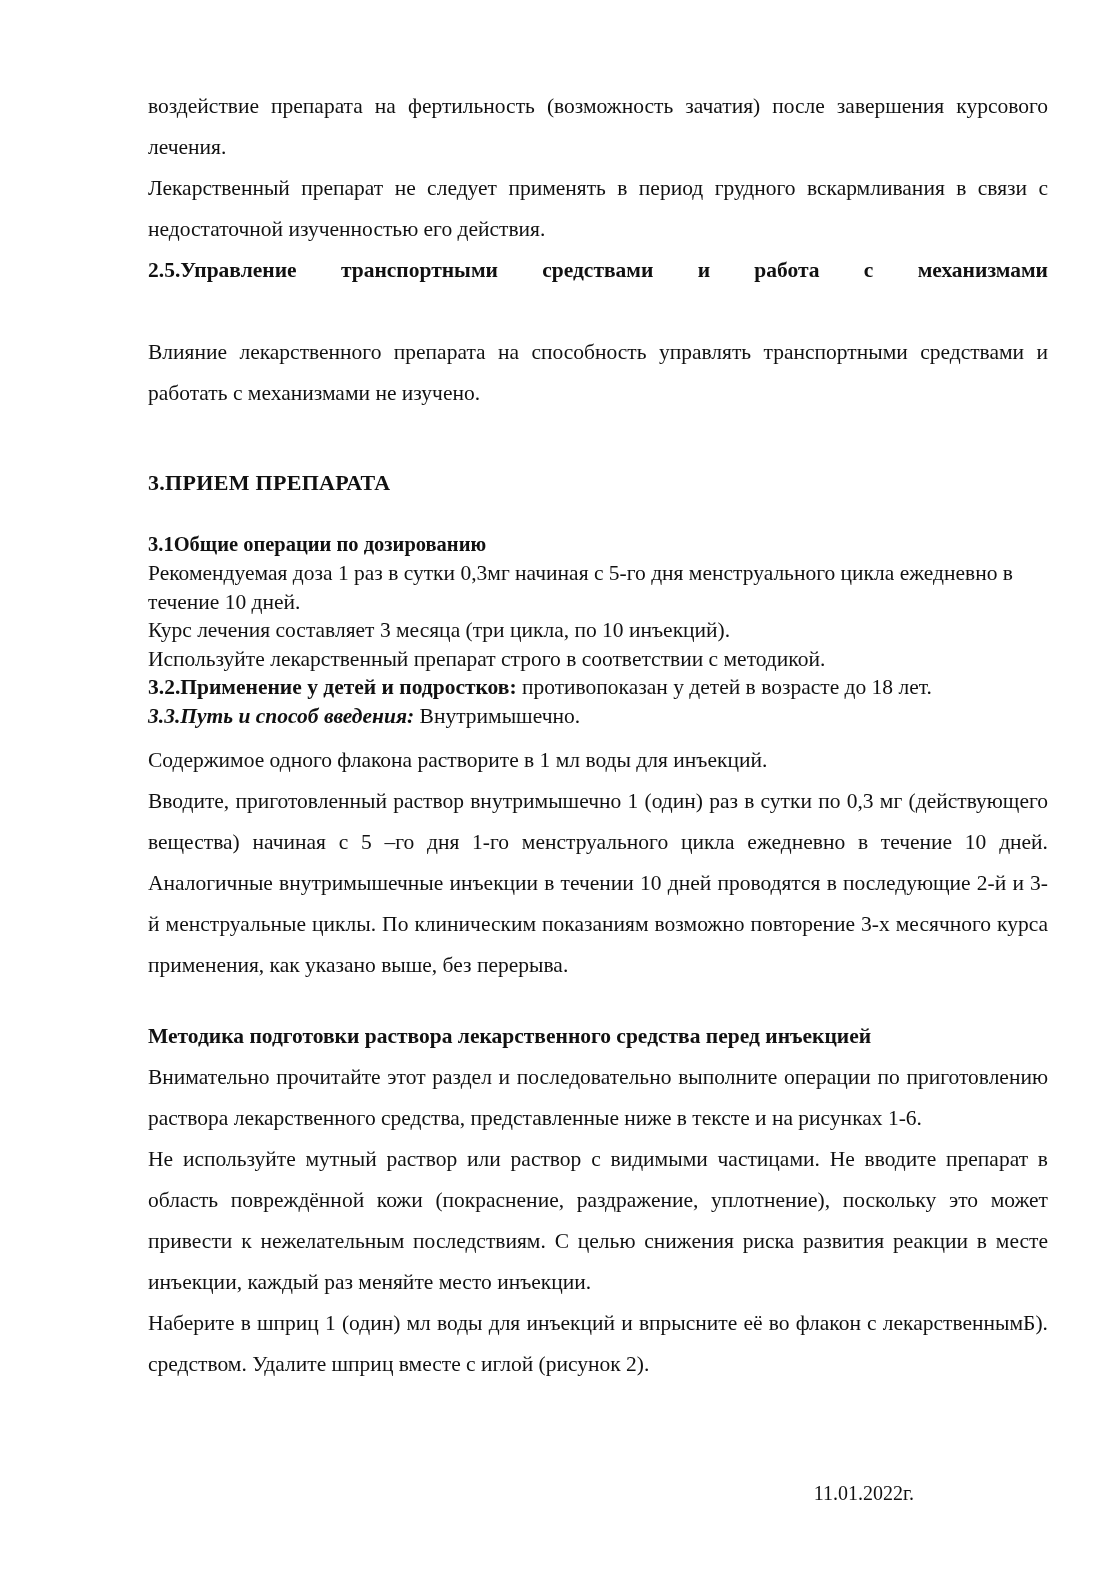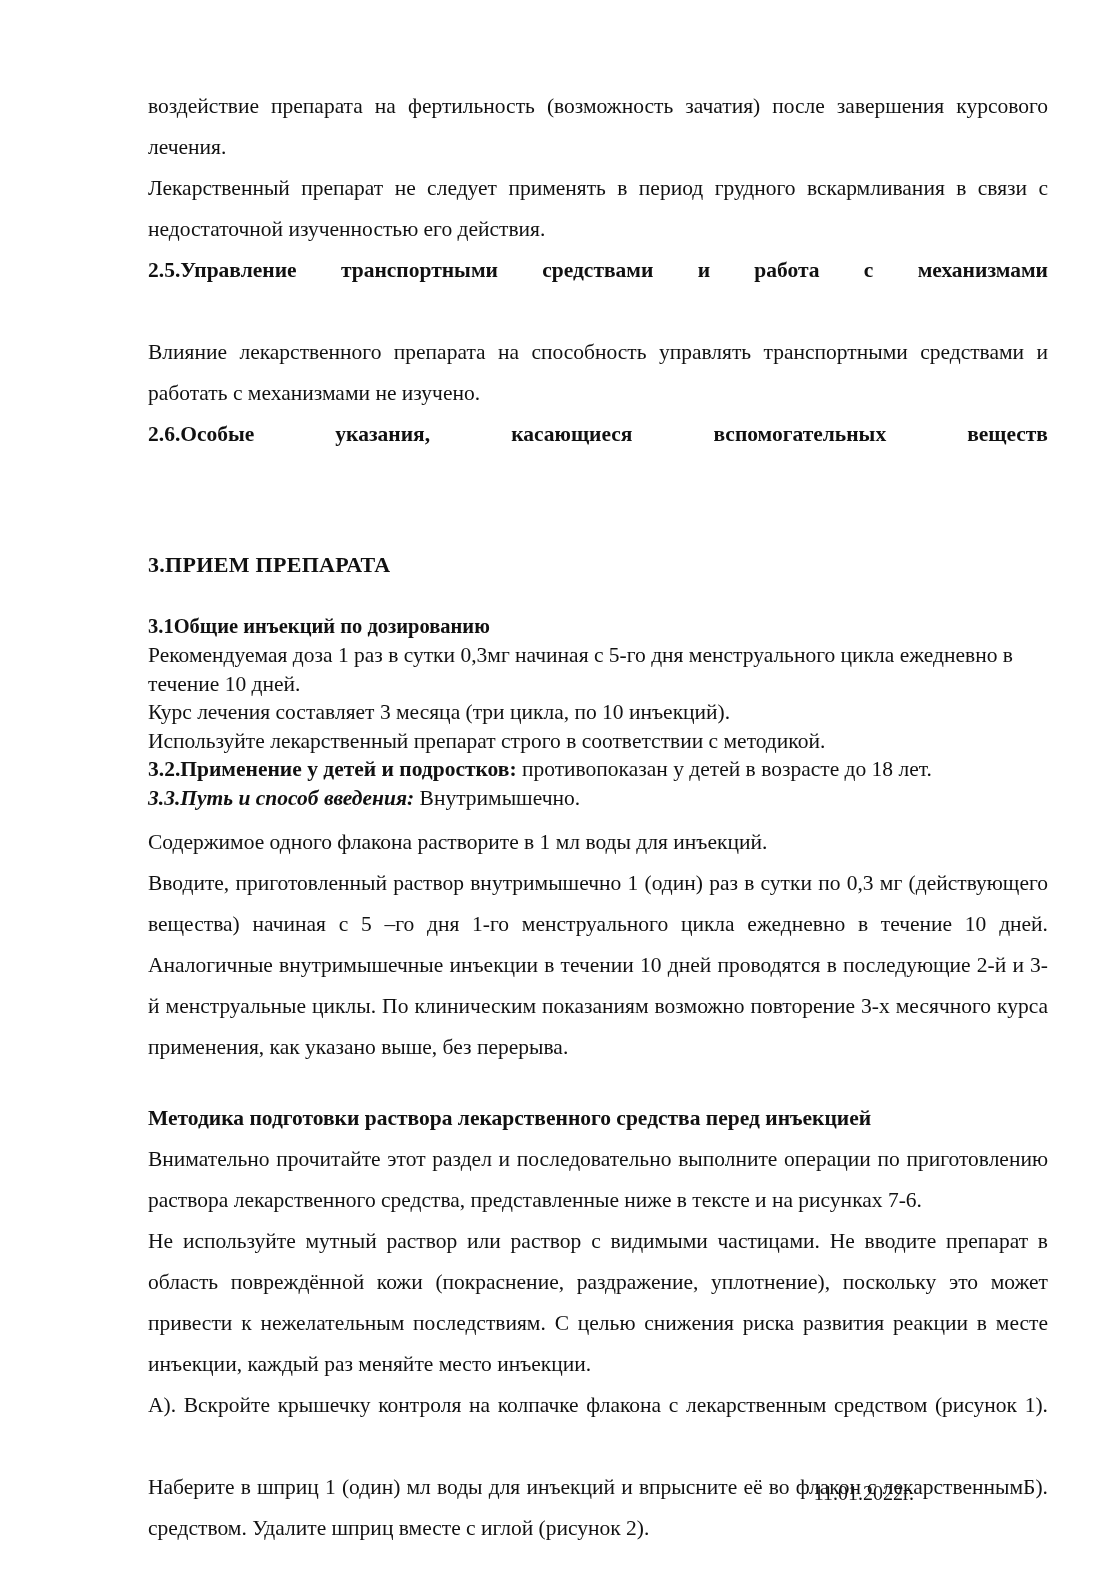--- a/index.html
+++ b/index.html
@@ -110,30 +110,29 @@
   <div class="content">
 
     <p class="body-wide">воздействие препарата на фертильность (возможность зачатия) после завершения курсового лечения.</p>
 
     <p class="body-wide">Лекарственный препарат не следует применять в период грудного вскармливания в связи с недостаточной изученностью его действия.</p>
 
     <p class="sec-head">2.5.Управление транспортными средствами и работа с механизмами</p>
 
     <p class="body-wide">Влияние лекарственного препарата на способность управлять транспортными средствами и работать с механизмами не изучено.</p>
 
-    <p class="sec-head">2.6.Особые указания, касающиеся вспомогательных веществ</p>
 
 
     <div class="spacer-lg"></div>
 
     <p class="major-head">3.ПРИЕМ ПРЕПАРАТА</p>
 
     <div class="spacer-md"></div>
 
-    <p class="sub-head-tight">3.1Общие инъекций по дозированию</p>
+    <p class="sub-head-tight">3.1Общие операции по дозированию</p>
 
     <p class="body-tight">Рекомендуемая доза 1 раз в сутки 0,3мг начиная с 5-го дня менструального цикла ежедневно в течение 10 дней.</p>
 
     <p class="body-tight">Курс лечения составляет 3 месяца (три цикла, по 10 инъекций).</p>
 
     <p class="body-tight">Используйте лекарственный препарат строго в соответствии с методикой.</p>
 
     <p class="body-tight">
       <span class="inline-run-head">3.2.Применение у детей и подростков:</span><span> противопоказан у детей в возрасте до 18 лет.</span>
     </p>
@@ -143,24 +142,23 @@
     </p>
 
     <div class="spacer-sm"></div>
 
     <p class="body-wide">Содержимое одного флакона растворите в 1 мл воды для инъекций.</p>
 
     <p class="body-wide">Вводите, приготовленный раствор внутримышечно 1 (один) раз в сутки по 0,3 мг (действующего вещества) начиная с 5 –го дня 1-го менструального цикла ежедневно в течение 10 дней. Аналогичные внутримышечные инъекции в течении 10 дней проводятся в последующие 2-й и 3-й менструальные циклы. По клиническим показаниям возможно повторение 3-х месячного курса применения, как указано выше, без перерыва.</p>
 
     <p class="sec-head-plain">Методика подготовки раствора лекарственного средства перед инъекцией</p>
 
-    <p class="body-wide">Внимательно прочитайте этот раздел и последовательно выполните операции по приготовлению раствора лекарственного средства, представленные ниже в тексте и на рисунках 7-6.</p>
+    <p class="body-wide">Внимательно прочитайте этот раздел и последовательно выполните операции по приготовлению раствора лекарственного средства, представленные ниже в тексте и на рисунках 1-6.</p>
 
     <p class="body-wide">Не используйте мутный раствор или раствор с видимыми частицами. Не вводите препарат в область повреждённой кожи (покраснение, раздражение, уплотнение), поскольку это может привести к нежелательным последствиям. С целью снижения риска развития реакции в месте инъекции, каждый раз меняйте место инъекции.</p>
 
-    <p class="body-wide"><span>А). Вскройте крышечку контроля на колпачке флакона с лекарственным средством (рисунок 1).</span><span style="display:inline-block;width:100%;height:0"></span></p>
 
     <p class="body-wide"><span style="float:right">Б).</span><span>Наберите в шприц 1 (один) мл воды для инъекций и впрысните её во флакон с лекарственным средством. Удалите шприц вместе с иглой (рисунок 2).</span></p>
 
   </div>
 
   <div class="footer-date">11.01.2022г.</div>
 </div>
 
 </body></html>

